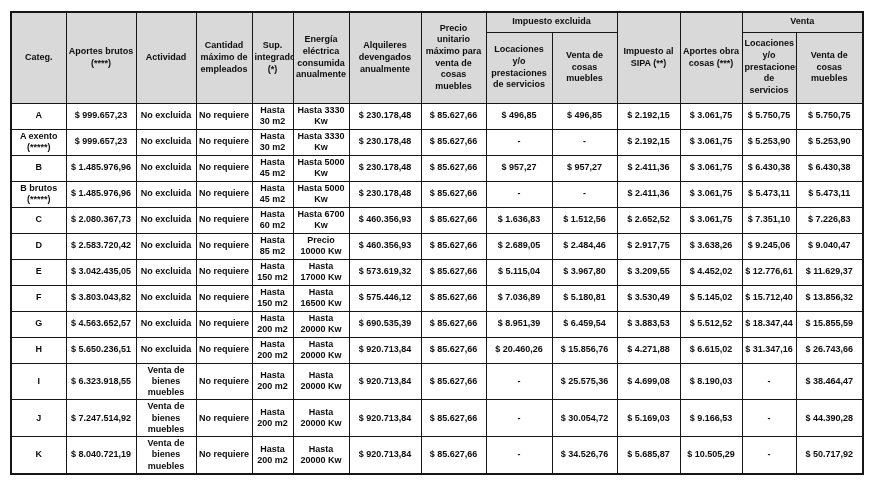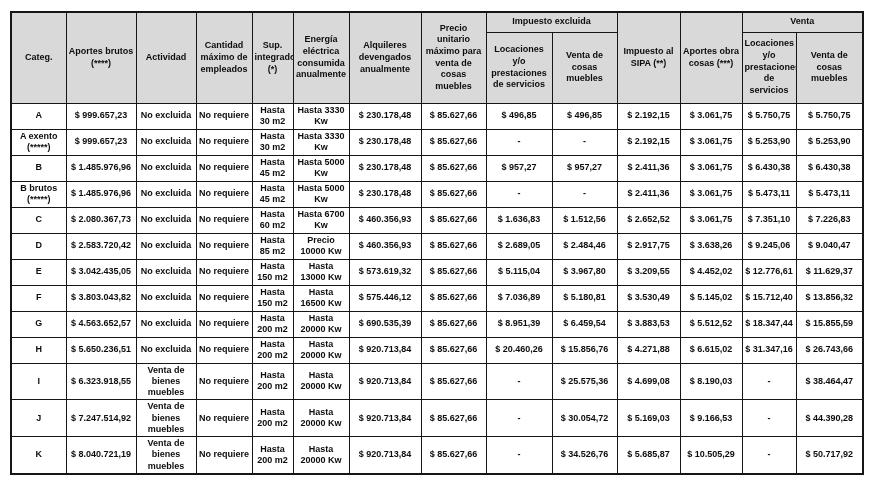--- a/index.html
+++ b/index.html
@@ -188,21 +188,21 @@
           <td>$ 3.638,26</td>
           <td>$ 9.245,06</td>
           <td>$ 9.040,47</td>
         </tr>
         <tr>
           <td class="wrap">E</td>
           <td>$ 3.042.435,05</td>
           <td class="wrap">No excluida</td>
           <td>No requiere</td>
           <td class="wrap">Hasta 150 m2</td>
-          <td class="wrap">Hasta 13000 Kw</td>
+          <td class="wrap">Hasta 17000 Kw</td>
           <td>$ 573.619,32</td>
           <td>$ 85.627,66</td>
           <td>$ 5.115,04</td>
           <td>$ 3.967,80</td>
           <td>$ 3.209,55</td>
           <td>$ 4.452,02</td>
           <td>$ 12.776,61</td>
           <td>$ 11.629,37</td>
         </tr>
         <tr>

